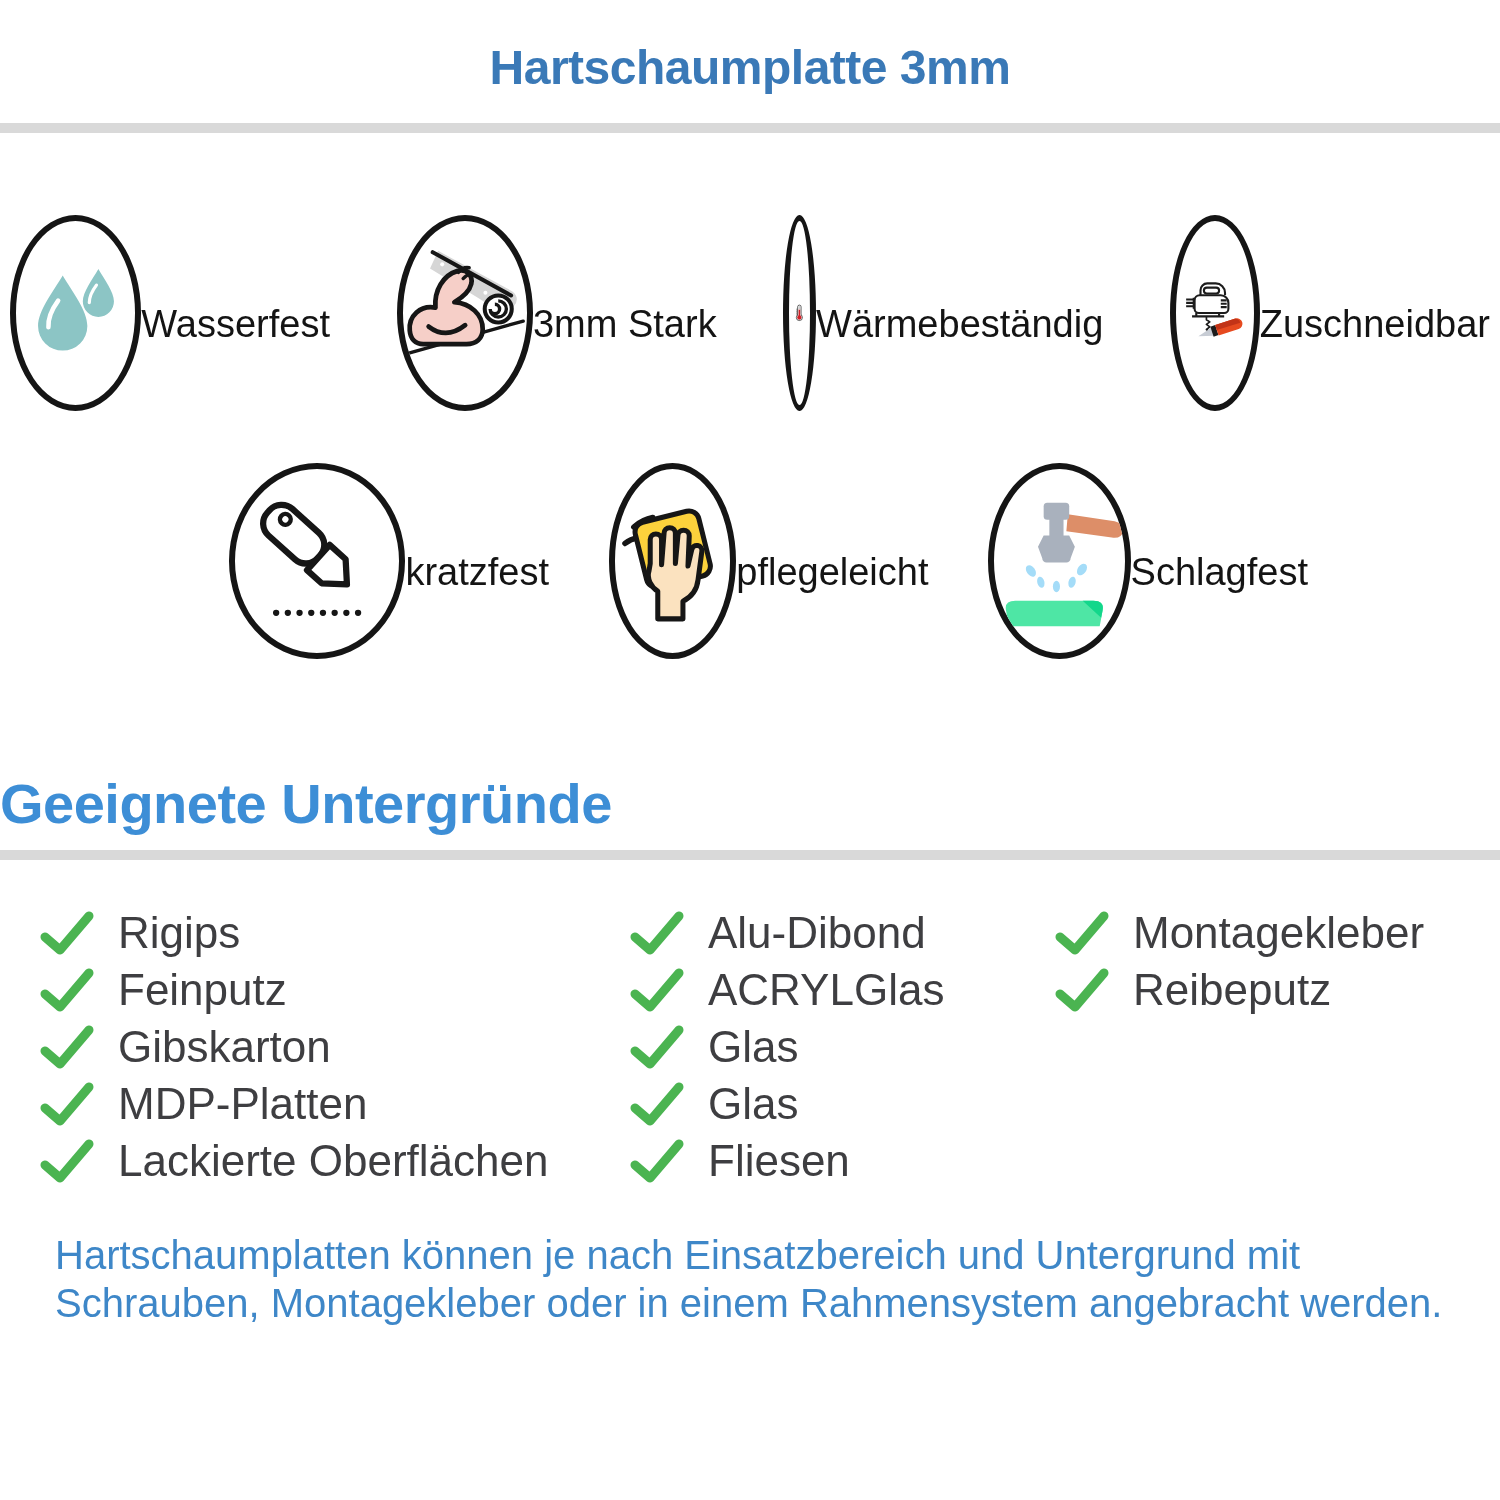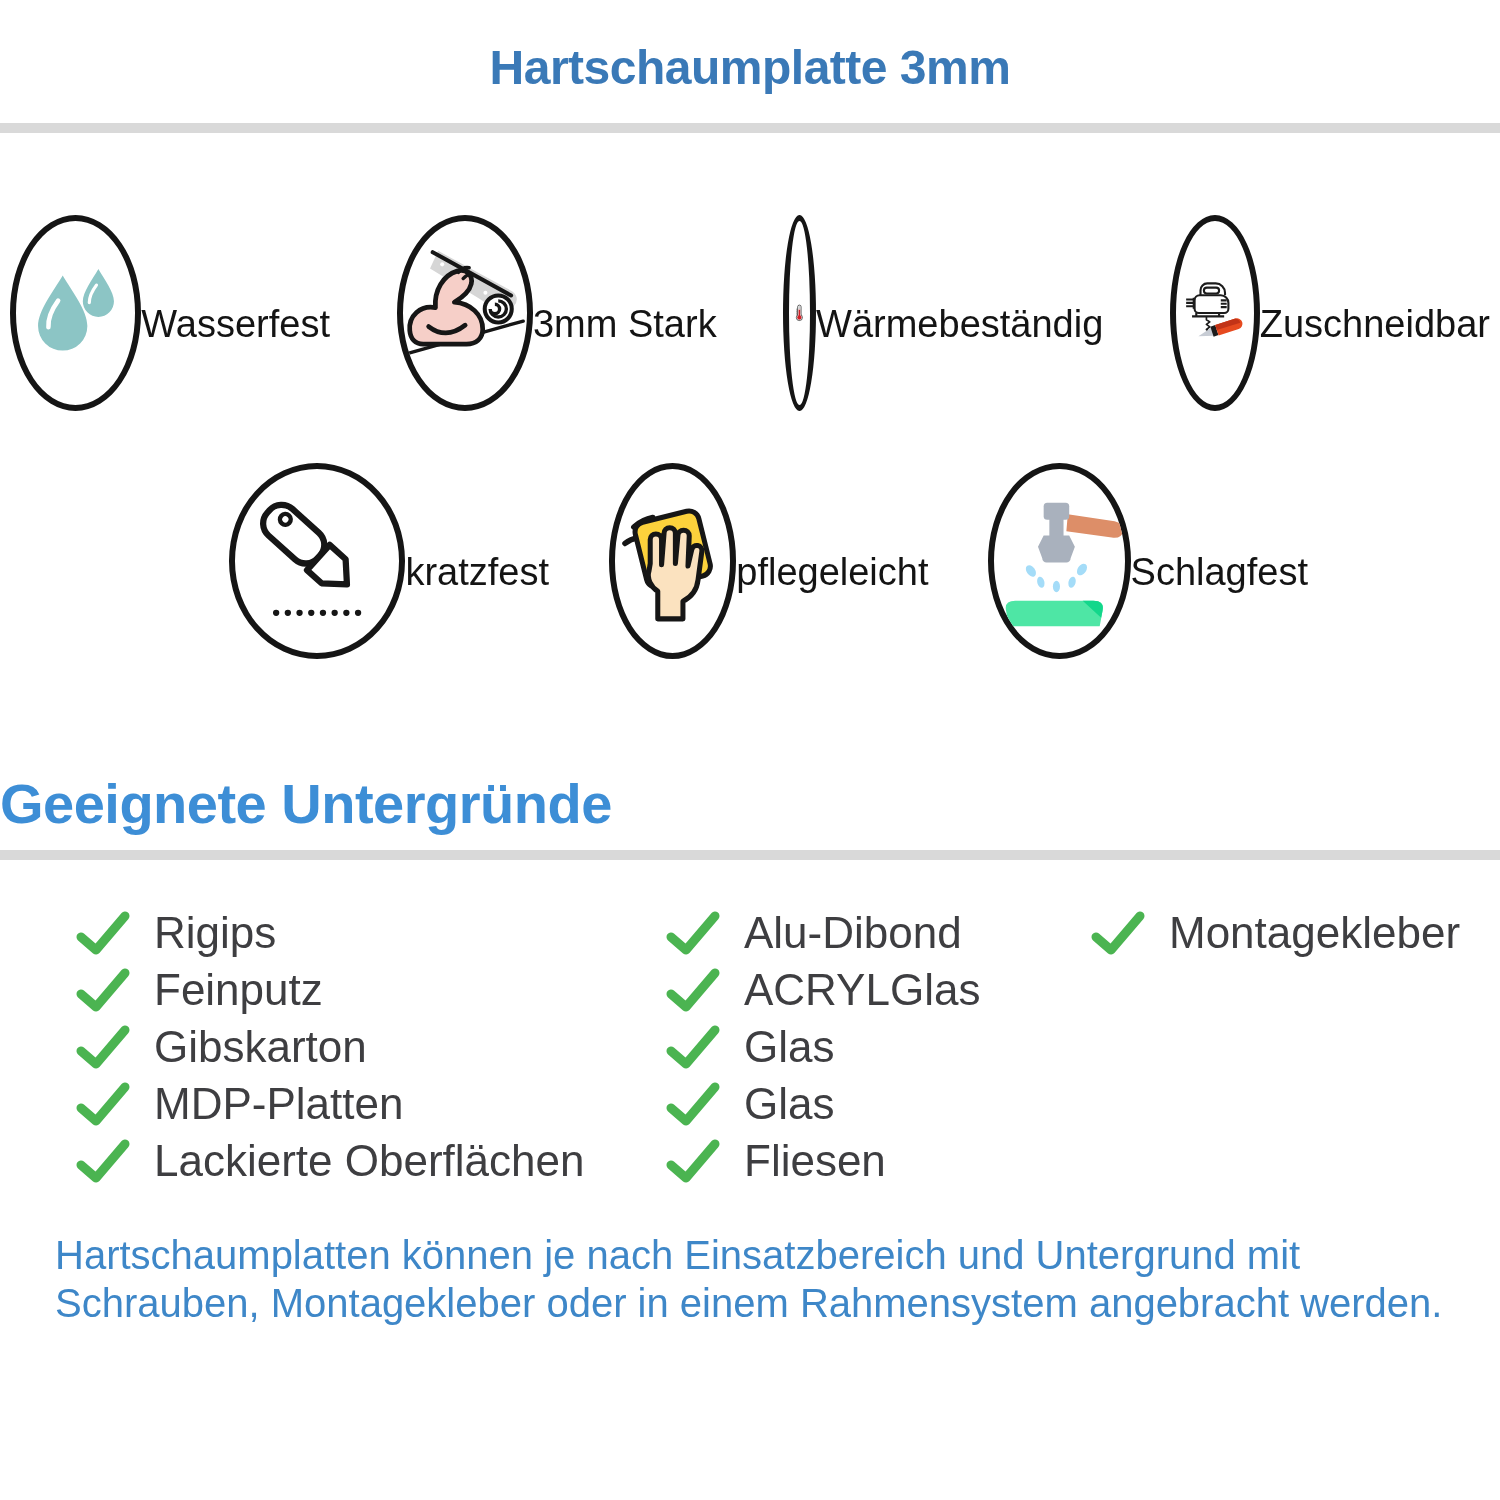--- a/index.html
+++ b/index.html
@@ -40,21 +40,21 @@
   .section-title {
     margin: 112px 0 0 0;
     text-align: left;
     font-size: 56px;
     font-weight: bold;
     letter-spacing: -0.5px;
     color: #3d8ed6;
   }
   .divider.mid { margin-top: 14px; }
 
-  .columns { display: flex; margin-top: 44px; padding-left: 40px; margin-left: 36px; }
+  .columns { display: flex; margin-top: 44px; padding-left: 40px; }
   .col { list-style: none; margin: 0; padding: 0; }
   .col-a { width: 590px; }
   .col-b { width: 425px; }
   .col-c { flex: 1; }
   .check-item { display: flex; align-items: center; height: 57px; }
   .check-item svg.check { width: 54px; height: 44px; flex: none; margin-right: 24px; }
   .item-label { font-size: 44px; color: #3e3e41; white-space: nowrap; }
 
   .footer-note {
     margin: 42px 0 0 0;
@@ -269,20 +269,26 @@
       </li>
     </ul>
 
     <ul class="col col-c">
       <li class="check-item">
         <svg class="check" viewBox="0 0 54 44">
             <path d="M5 26 L20 39 L49 5" fill="none" stroke="#4bb451" stroke-width="9" stroke-linecap="round" stroke-linejoin="round"></path>
           </svg>
         <span class="item-label">Montagekleber</span>
       </li>
+      <li class="check-item">
+        <svg class="check" viewBox="0 0 54 44">
+            <path d="M5 26 L20 39 L49 5" fill="none" stroke="#4bb451" stroke-width="9" stroke-linecap="round" stroke-linejoin="round"></path>
+          </svg>
+        <span class="item-label">Reibeputz</span>
+      </li>
     </ul>
   </div>
 </section>
 
 <footer>
   <p class="footer-note">
     <span>Hartschaumplatten können je nach Einsatzbereich und Untergrund mit</span><br>
     <span>Schrauben, Montagekleber oder in einem Rahmensystem angebracht werden.</span>
   </p>
 </footer>

